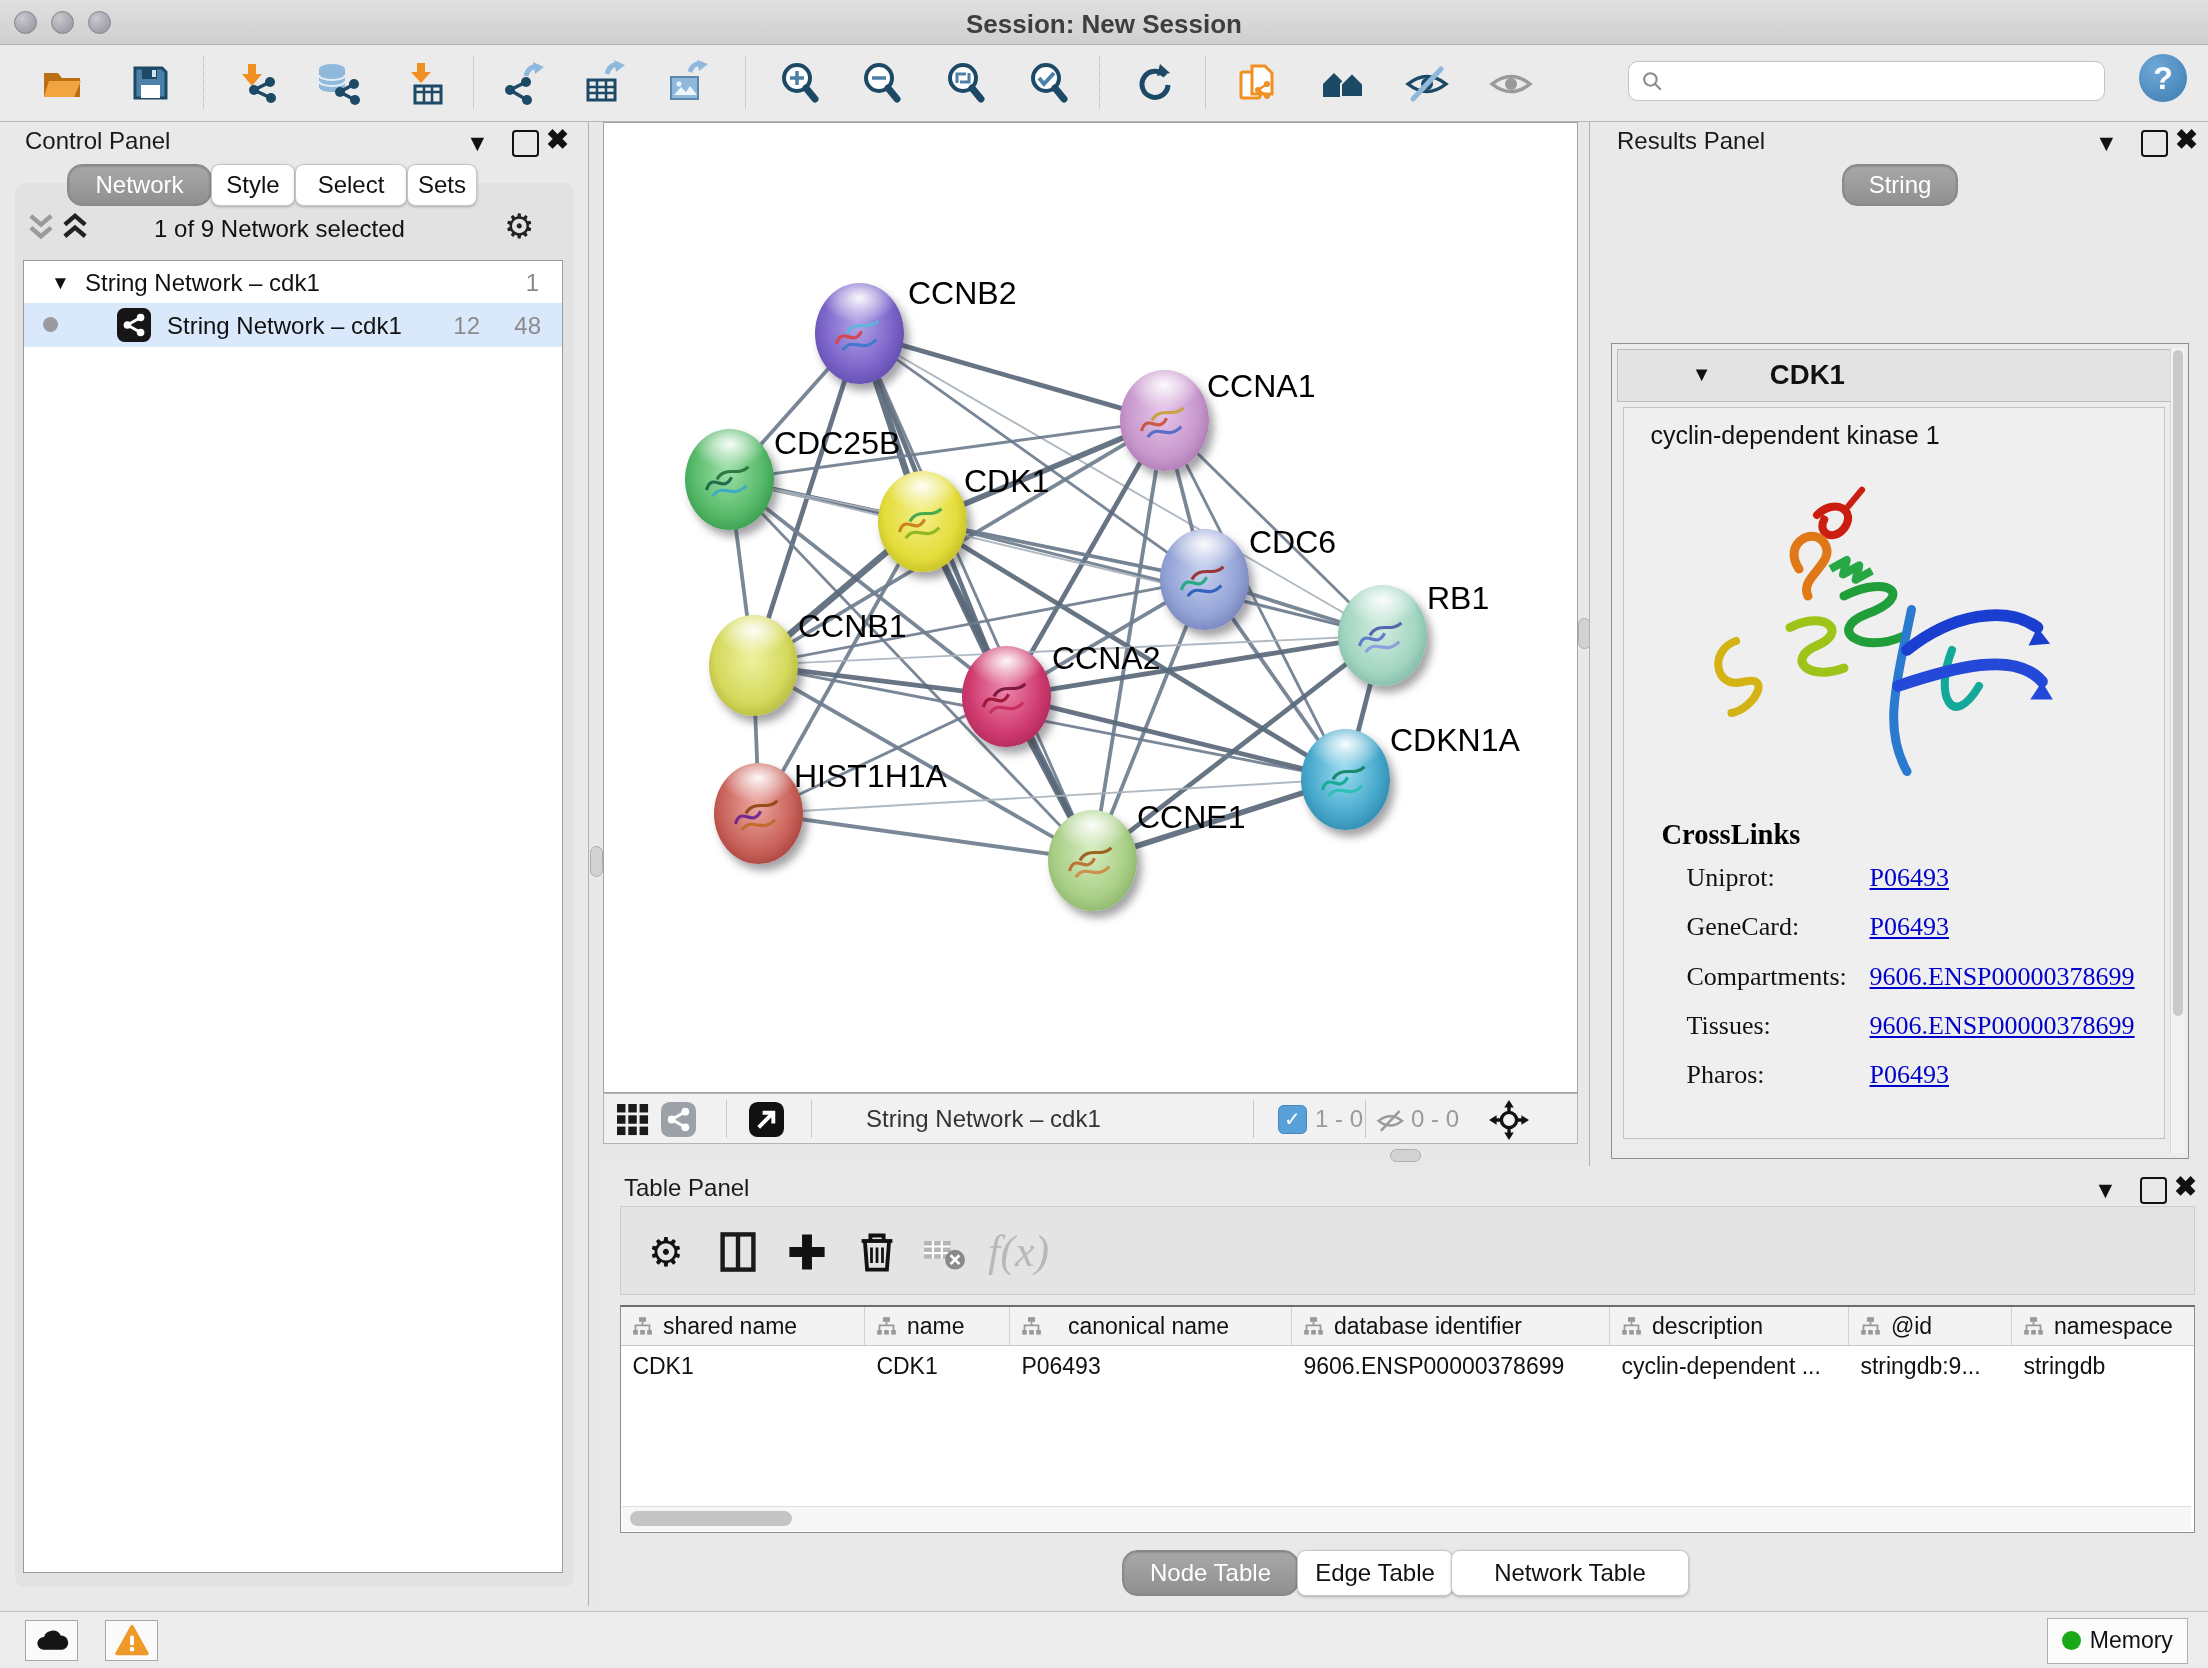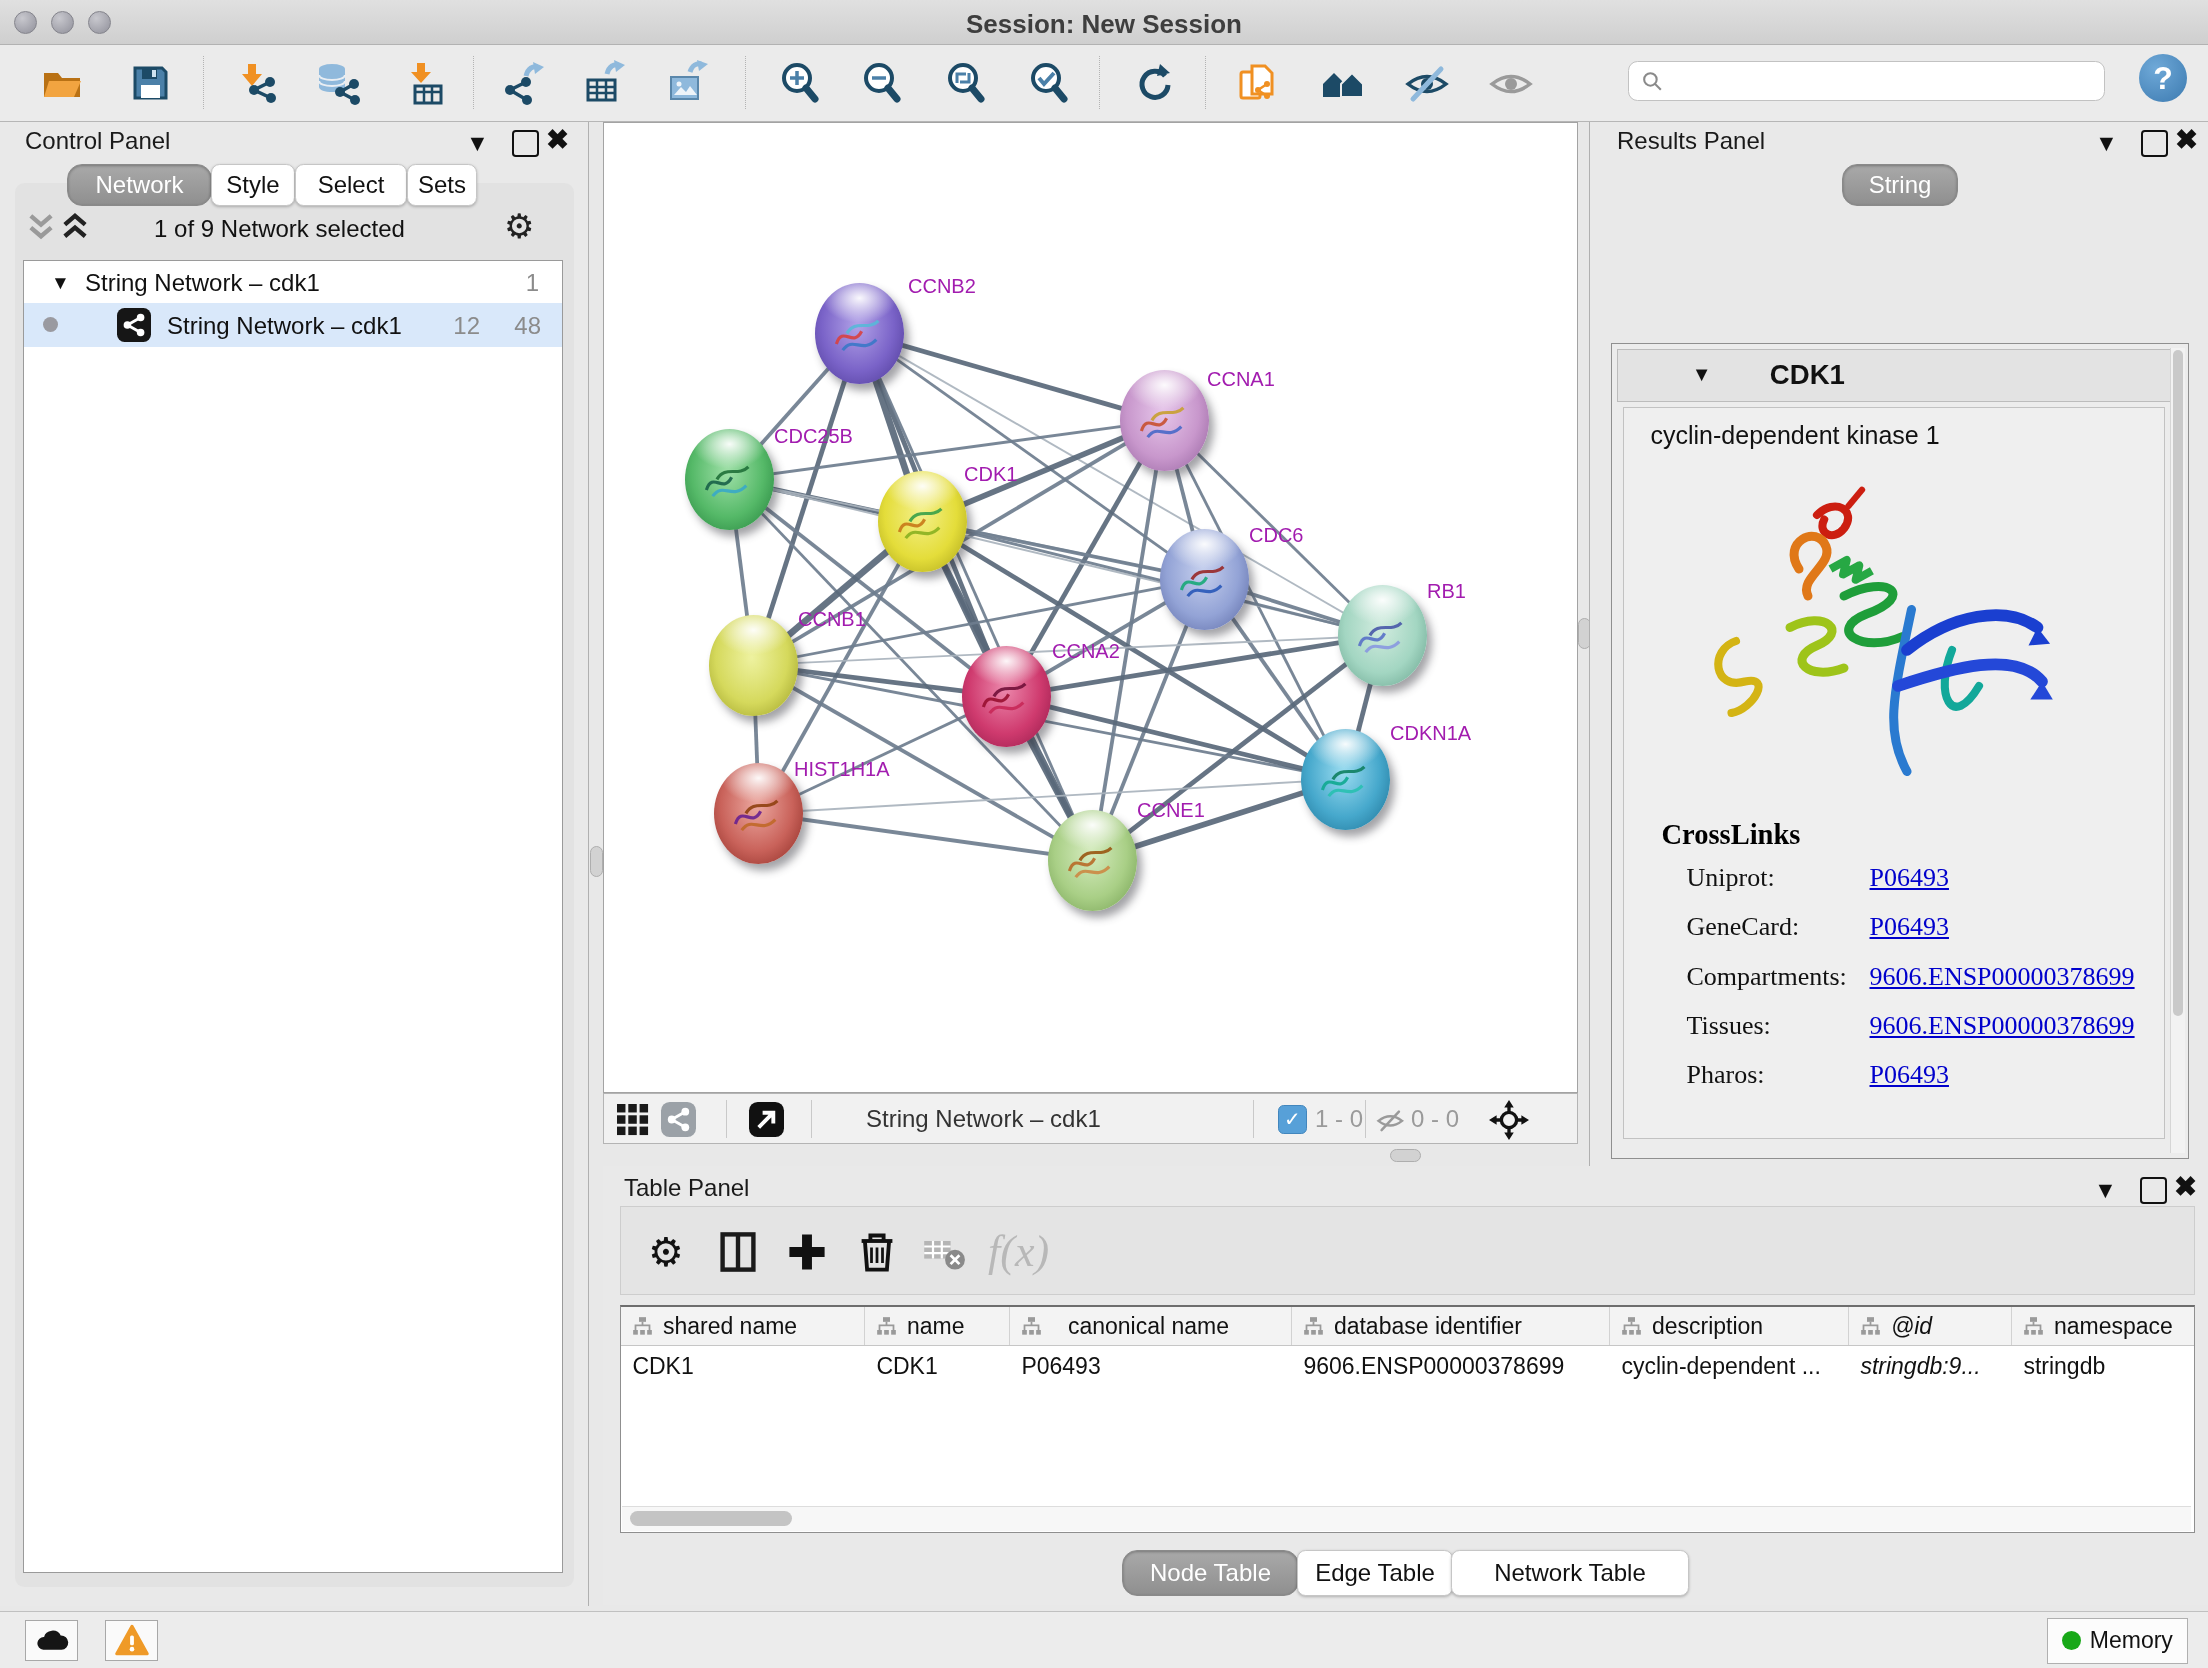--- a/index.html
+++ b/index.html
@@ -52,21 +52,21 @@
   .shareicon{position:absolute;width:34px;height:34px;border-radius:7.6px;background:#161616;}
   .shareicon svg{width:34px;height:34px;}
   
   .netcanvas{position:absolute;left:603px;top:122px;width:975px;height:971px;background:#fff;
     border:1px solid #a3a3a3;box-sizing:border-box;overflow:hidden;}
   .gnode{position:absolute;width:89px;height:101px;border-radius:50%;
     background:radial-gradient(ellipse 58% 34% at 50% 15%,rgba(255,255,255,.95),rgba(255,255,255,0) 72%),
                radial-gradient(ellipse at 48% 42%,var(--l) 0%,var(--b) 55%,var(--d) 100%);
     box-shadow:4.8px 6.7px 8.6px rgba(50,50,60,.45);}
   .gnode svg.scrib{position:absolute;left:13.3px;top:25px;width:63px;height:55px;}
-  .glabel{position:absolute;font-size:20px;color:#a21caf;white-space:nowrap;}
+  .glabel{position:absolute;font-size:32px;color:#000000;white-space:nowrap;}
   
   .nettools{position:absolute;left:603px;top:1093px;width:975px;height:51px;background:#f1f1f1;
     border:1px solid #b4b4b4;box-sizing:border-box;}
   .ntsep{position:absolute;top:5.7px;height:38px;border-left:1px solid #c9c9c9;}
   .ntlabel{position:absolute;top:11.4px;font-size:24px;color:#333;white-space:nowrap;}
   .ntnum{position:absolute;top:11.4px;font-size:24px;color:#9a9a9a;white-space:nowrap;}
   .ntcheck{position:absolute;top:11.4px;width:27px;height:27px;border-radius:5.7px;background:#57a0d8;
     border:1px solid #4286bd;color:#fff;font-size:20px;text-align:center;line-height:27px;}
   .roundbtn{position:absolute;top:7.6px;width:35px;height:35px;border-radius:8.6px;}
   
@@ -99,21 +99,21 @@
     font-size:44px;color:#b8b8b8;}
   .tablebox{position:absolute;left:17px;top:139px;width:1575px;height:228px;background:#fff;
     border:1px solid #8f8f8f;border-top:2.9px solid #6d6d6d;box-sizing:border-box;}
   .thead{display:flex;height:38px;background:#f3f3f3;border-bottom:1px solid #c6c6c6;}
   .tcell{box-sizing:border-box;border-right:1px solid #d2d2d2;font-size:23px;display:flex;
     align-items:center;padding-left:11.4px;overflow:hidden;white-space:nowrap;}
   .tcell svg{width:21px;height:19px;margin-right:9.5px;flex:none;}
   .trowdata{display:flex;height:40px;}
   .trowdata .tcell{border-right:none;color:#111;}
   .c0{width:244px;} .c1{width:145px;} .c2{width:282px;gap:16px;} .c3{width:318px;}
-  .c4{width:239px;} .c5{width:163px;font-style:italic;} .c6{width:181px;border-right:none;}
+  .c4{width:239px;} .c5{width:163px;} .c6{width:181px;border-right:none;}
   .hscroll{position:absolute;left:1px;bottom:1px;width:1569px;height:24px;background:#f7f7f7;
     border-top:1px solid #ddd;}
   .hthumb{position:absolute;left:7.6px;top:3.8px;width:162px;height:15px;background:#c4c4c4;border-radius:7.6px;}
   
   .statusbar{position:absolute;left:0;top:1611px;width:2208px;height:57px;background:#ececec;
     border-top:1px solid #c0c0c0;}
   .sbtn{position:absolute;top:7.6px;width:51px;height:39px;background:#fafafa;border:1.9px solid #a8a8a8;
     display:flex;align-items:center;justify-content:center;}
   .membtn{position:absolute;left:2047px;top:5.7px;width:139px;height:44px;background:#fcfcfc;
     border:1.9px solid #b0b0b0;display:flex;align-items:center;justify-content:center;font-size:23px;}

